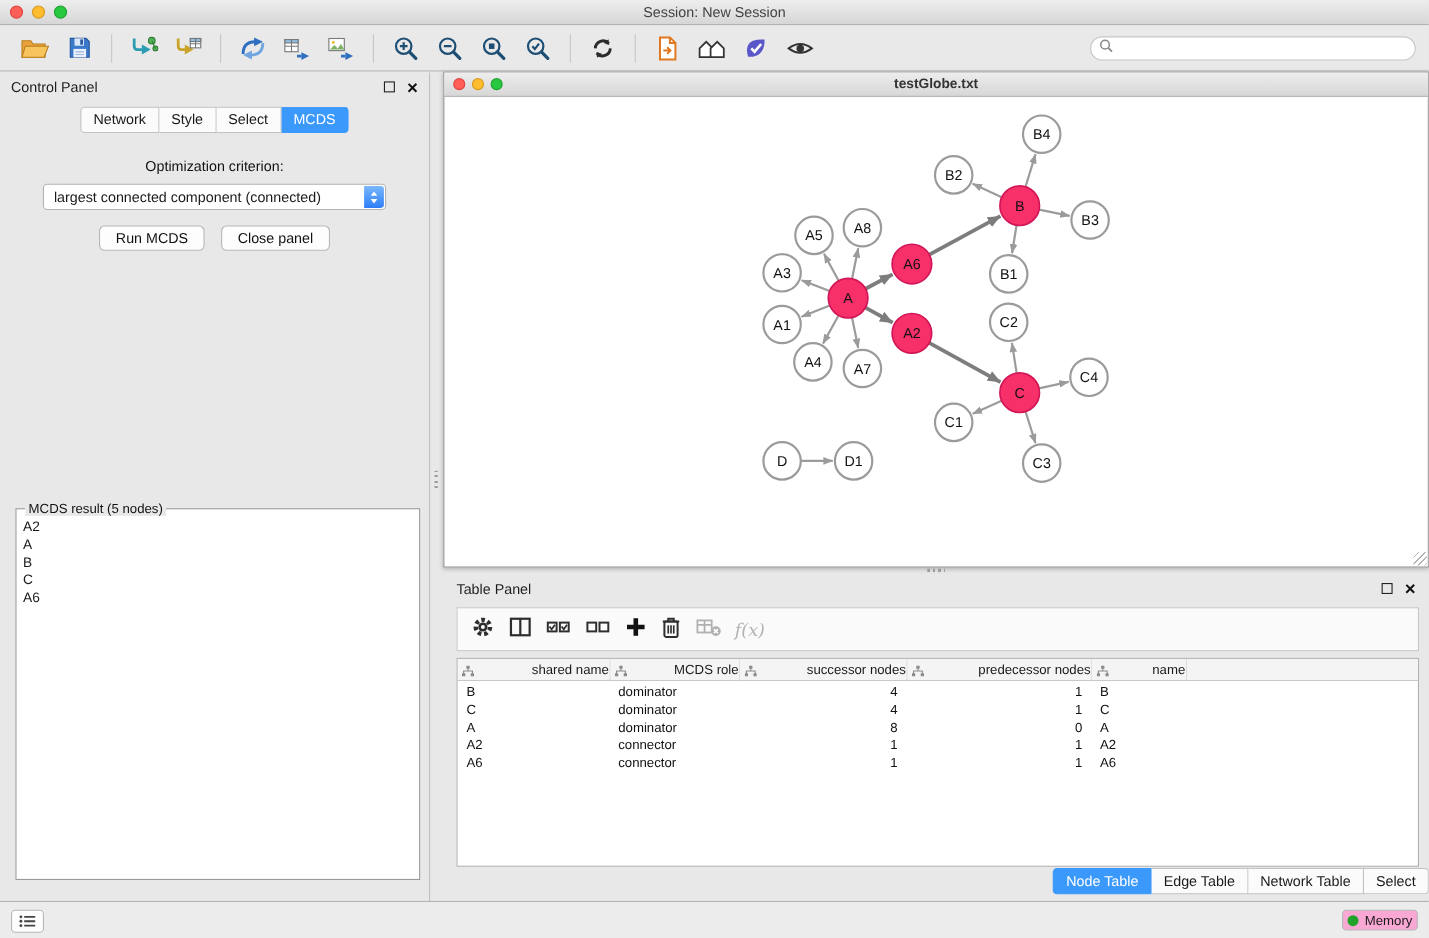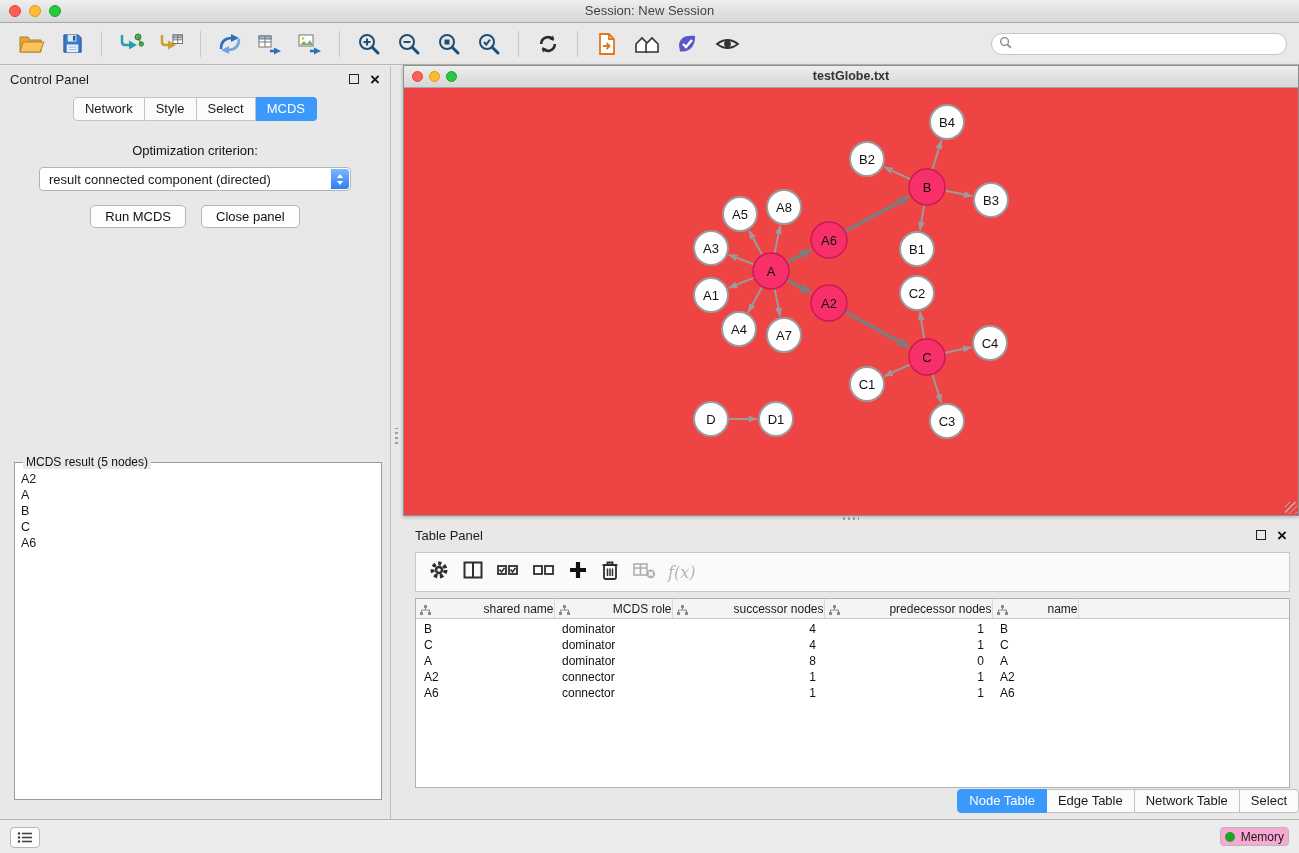--- a/index.html
+++ b/index.html
@@ -51,21 +51,21 @@
   .step-down{width:0;height:0;border-left:3.5px solid transparent;border-right:3.5px solid transparent;
     border-top:4.5px solid #fff;}
   .cp-buttons{display:flex;justify-content:center;gap:15px;margin-top:14px;}
   .cp-btn{font-size:13px;padding:3px 14px;background:#fdfdfd;border:1px solid #b7b7b7;border-radius:5px;color:#111;}
   .result-fieldset{position:absolute;left:14px;right:8px;top:389px;bottom:20px;margin:0;
     border:1px solid #9a9a9a;background:#fff;min-width:0;padding:2px 0 0 0;}
   .result-fieldset legend{font-size:12px;padding:0 3px;margin-left:8px;background:#e8e8e8;color:#111;}
   .result-item{font-size:12.5px;line-height:16px;padding:0 6px;}
 
   
-  .network-window{position:absolute;left:403px;top:65px;width:896px;height:451px;background:#ef4444;
+  .network-window{position:absolute;left:403px;top:65px;width:896px;height:451px;background:#ffffff;
     border:1px solid #8f8f8f;box-sizing:border-box;box-shadow:0 1px 4px rgba(0,0,0,0.25);}
   .nw-titlebar{height:21px;background:linear-gradient(#ededed,#d7d7d7);border-bottom:1px solid #a6a6a6;position:relative;}
   .nw-traffic{position:absolute;left:8px;top:5px;display:flex;gap:6px;}
   .nw-traffic .light{width:11px;height:11px;}
   .nw-title{text-align:center;line-height:20px;font-size:12.5px;font-weight:bold;color:#333;}
   .network-canvas{display:block;width:894px;height:428px;}
   .resize-grip{position:absolute;right:1px;bottom:1px;width:12px;height:12px;
     background:repeating-linear-gradient(135deg,transparent 0 3px,#b5b5b5 3px 4px);}
 
   
@@ -268,21 +268,21 @@
       </span>
     </div>
     <div class="seg-tabs">
         <div class="seg-tab">Network</div>
         <div class="seg-tab">Style</div>
         <div class="seg-tab">Select</div>
         <div class="seg-tab active">MCDS</div>
       </div>
     <div class="criterion-label">Optimization criterion:</div>
     <div class="cp-select">
-      <span>result connected component (directed)</span>
+      <span>largest connected component (connected)</span>
       <span class="stepper">
         <span class="step-up"></span>
           <span class="step-down"></span>
       </span>
     </div>
     <div class="cp-buttons">
       <button class="cp-btn">Run MCDS</button>
       <button class="cp-btn">Close panel</button>
     </div>
     <fieldset class="result-fieldset">

